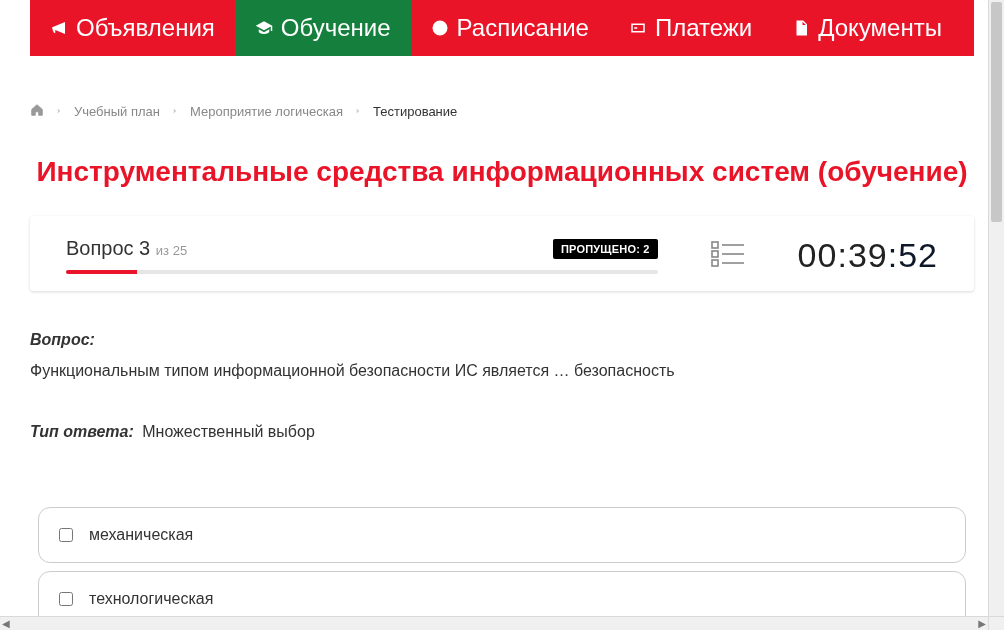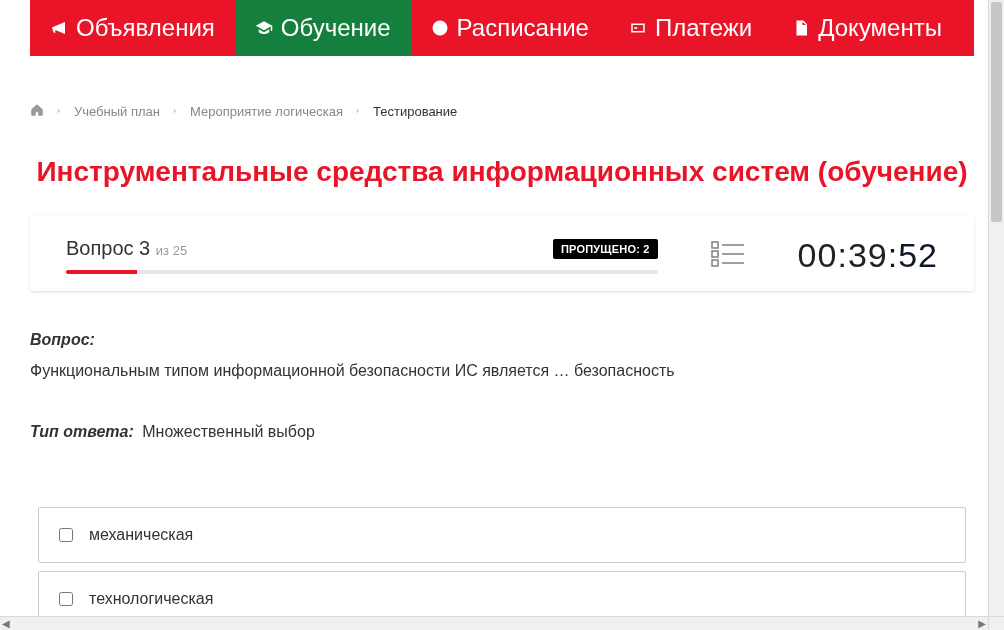--- a/index.html
+++ b/index.html
@@ -124,21 +124,21 @@
     .label-strong { font-style: italic; font-weight: 700; font-size: 16px; }
     .qtext { font-size: 16px; margin: 10px 0 40px; line-height: 1.5; }
     .anstype-row { font-size: 16px; margin-bottom: 46px; }
     .anstype-row .val { font-weight: 400; margin-left: 4px; }
     
     .answers {
       padding: 0 8px;
     }
     .answer {
       border: 1px solid #ccc;
-      border-radius: 2px;
+      border-radius: 12px;
       padding: 18px 20px;
       margin-bottom: 8px;
       display: flex;
       align-items: center;
       gap: 16px;
       font-size: 16px;
       color: #333;
       cursor: pointer;
     }
     .answer input[type="checkbox"] {

